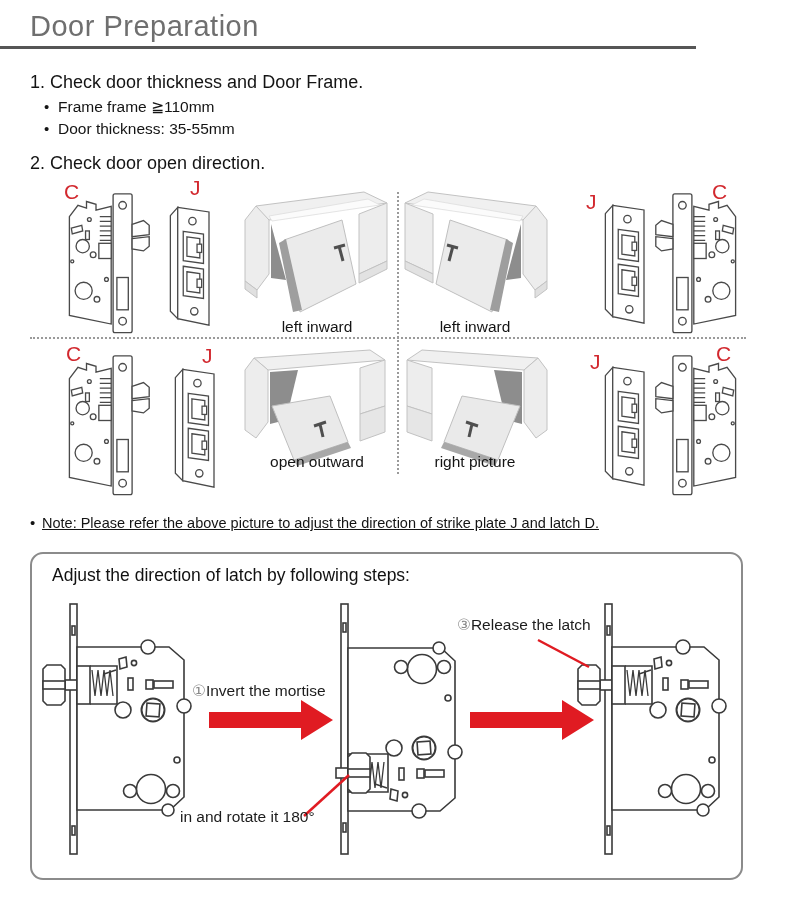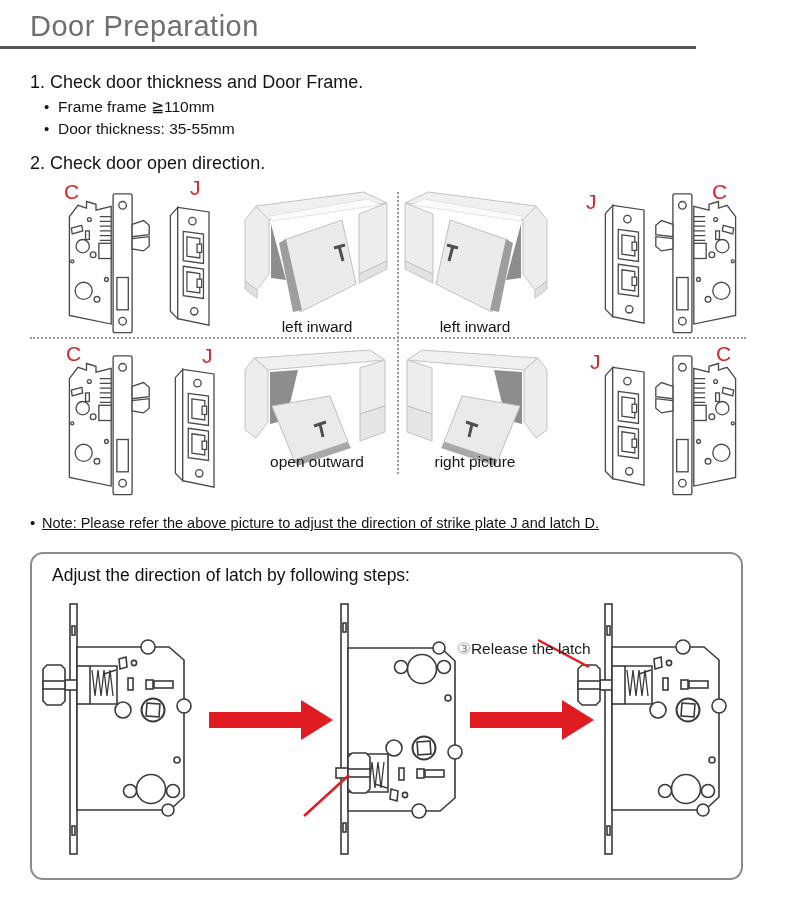--- a/index.html
+++ b/index.html
@@ -21,21 +21,21 @@
   .vdiv{position:absolute;left:367px;top:14px;height:282px;border-left:2px dotted #9a9a9a;}
   .hdiv{position:absolute;left:0;top:159px;width:716px;border-top:2px dotted #9a9a9a;}
   .cj{position:absolute;font-size:21px;color:#d2282e;}
   .caption{position:absolute;width:150px;text-align:center;font-size:15.5px;color:#141414;}
   
   #note{position:absolute;left:30px;top:514px;font-size:14.5px;color:#141414;text-decoration:underline;}
   
   #stepsbox{position:absolute;left:30px;top:552px;width:713px;height:328px;border:2px solid #8b8b8b;border-radius:13px;box-sizing:border-box;}
   #stepsbox-title{position:absolute;left:20px;top:11px;font-size:17.5px;color:#111;}
   #stepsbox svg.layer{position:absolute;left:0;top:0;}
-  .steptext{position:absolute;font-size:15.5px;color:#1c1c1c;line-height:22px;margin-top:24px;}
+  .steptext{position:absolute;font-size:15.5px;color:#1c1c1c;line-height:22px;}
   .stepnum{color:#8a8a8a;}
 </style>
 </head>
 <body>
 
 <div id="page">
 
   <svg width="0" height="0" style="position:absolute" aria-hidden="true">
     <defs>
 
@@ -206,20 +206,24 @@
 
       <polygon points="177,158 269,158 269,146 301,166 269,186 269,174 177,174" fill="#e01b22"></polygon>
       <polygon points="438,158 530,158 530,146 562,166 530,186 530,174 438,174" fill="#e01b22"></polygon>
 
       <line x1="272" y1="262" x2="317" y2="221" stroke="#e01b22" stroke-width="2.5"></line>
       <line x1="506" y1="86" x2="557" y2="113" stroke="#e01b22" stroke-width="2.5"></line>
     </svg>
 
     <div id="stepsbox-title">Adjust the direction of latch by following steps:</div>
 
+    <div class="steptext" style="left:160px;top:126px">
+      <span class="stepnum">①</span><span>Invert the mortise</span>
+    </div>
     <div class="steptext" style="left:148px;top:252px">
+      <div>in and rotate it 180°</div>
     </div>
     <div class="steptext" style="left:425px;top:60px">
       <span class="stepnum">③</span><span>Release the latch</span>
     </div>
   </div>
 
 </div>
 
 </body></html>

